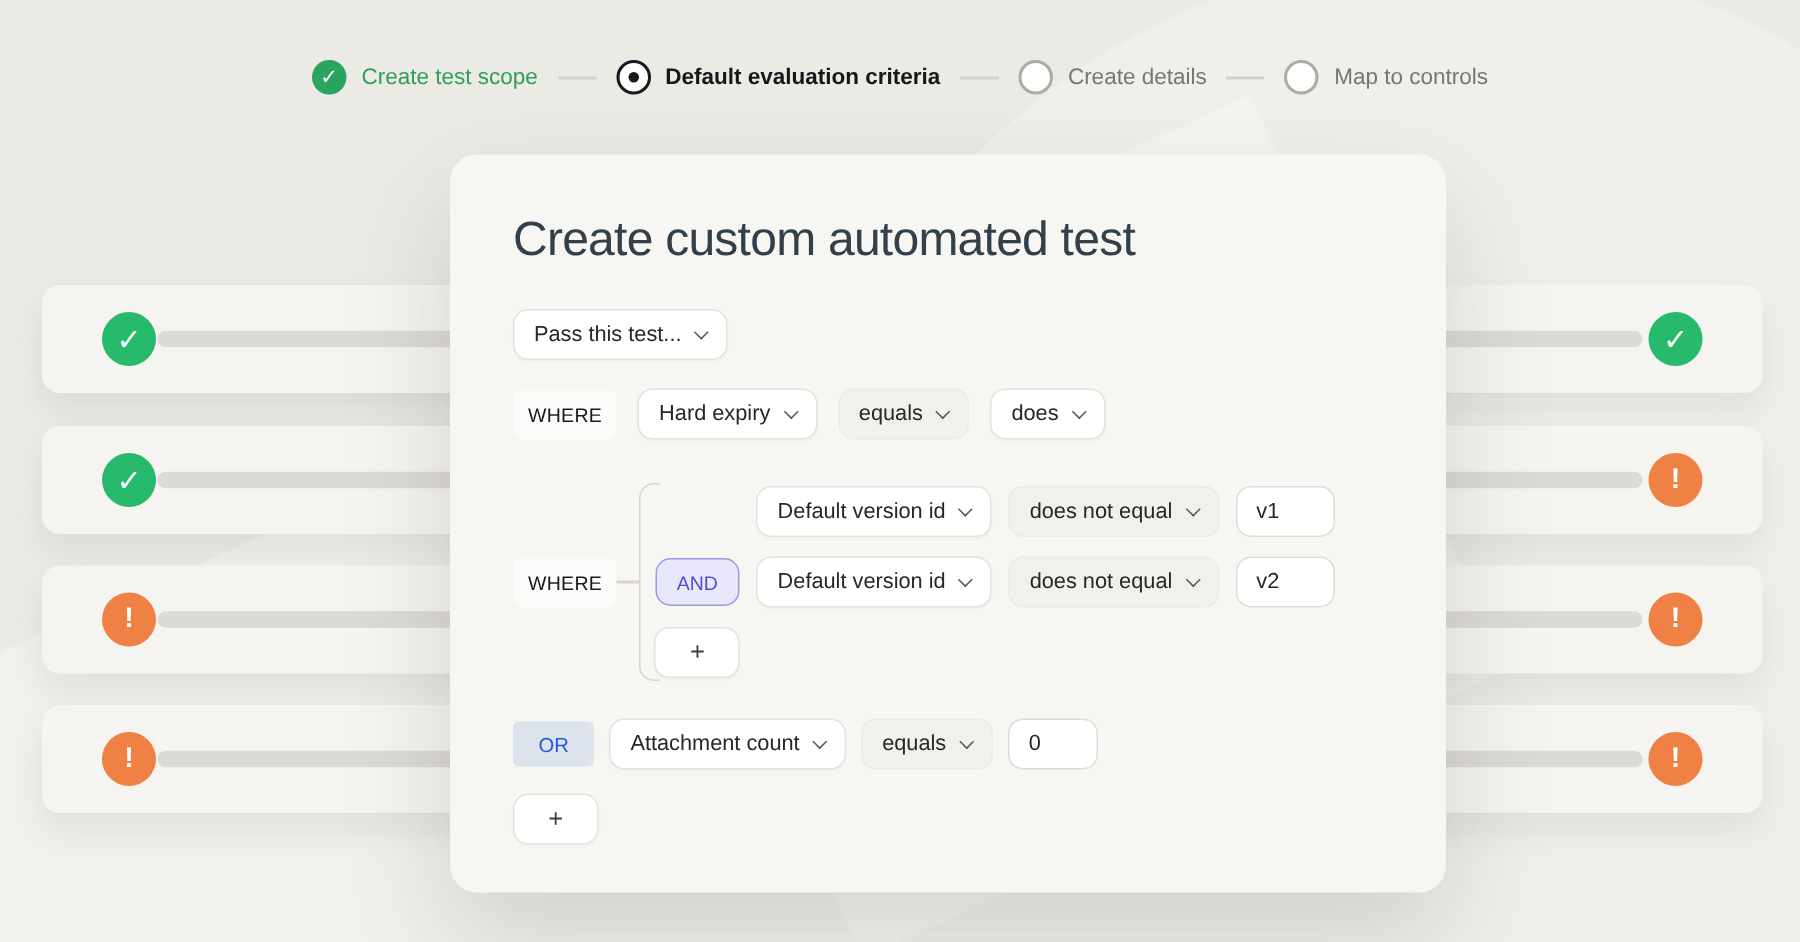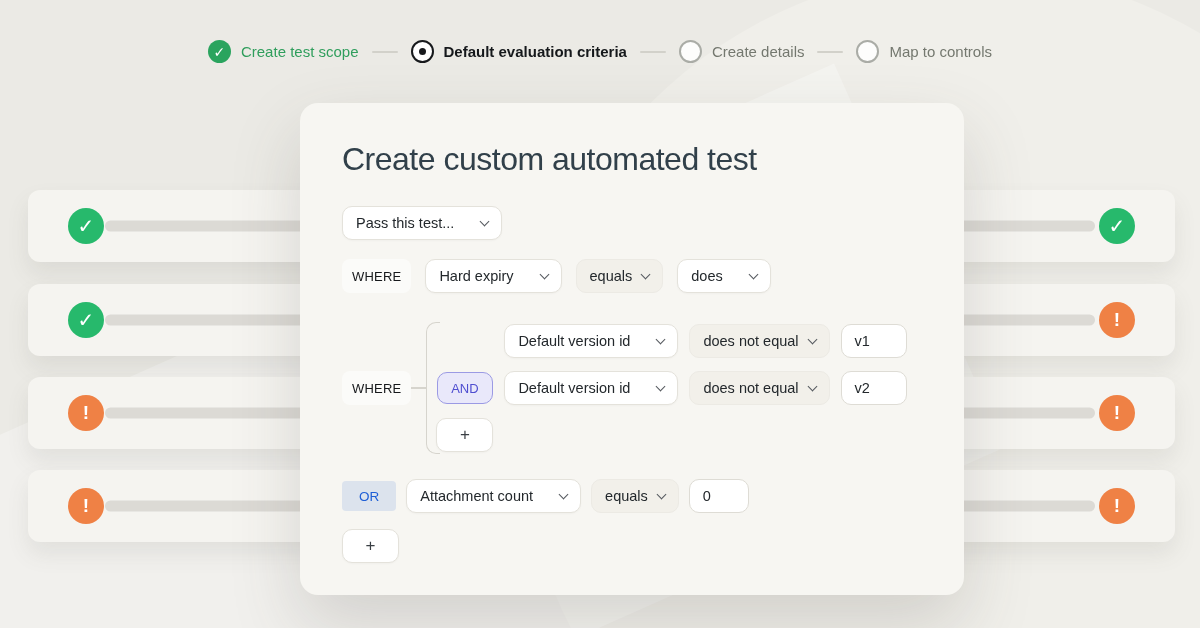--- a/index.html
+++ b/index.html
@@ -78,21 +78,21 @@
   }
   .modal-title {
     font-size:32px; font-weight:500; color:#31404a; letter-spacing:-0.5px;
   }
   .row { display:flex; align-items:center; }
   .chip-white, .chip-gray, .input-box, .btn-plus {
     height:34px; border-radius:10px; display:flex; align-items:center;
     font-size:14.5px; color:#23282c;
   }
   .chip-white {
-    background:#ffffff; border:1px solid #e4e2db; padding:0 13px; gap:27px;
+    background:#ffffff; border:1px solid #e4e2db; padding:0 13px; gap:10px;
     box-shadow:0 1px 2px rgba(0,0,0,0.03); cursor:pointer;
   }
   .chip-gray {
     background:#f2f0ea; border:1px solid #eceae4; padding:0 13px; gap:10px; cursor:pointer;
   }
   .input-box {
     background:#ffffff; border:1px solid #dedcd5; padding:0 13px; cursor:text;
   }
   .btn-plus {
     background:#ffffff; border:1px solid #e4e2db; width:57px;

